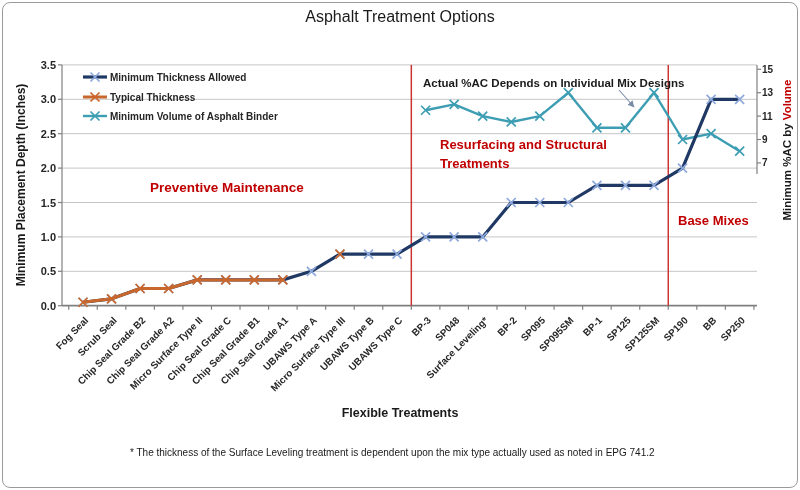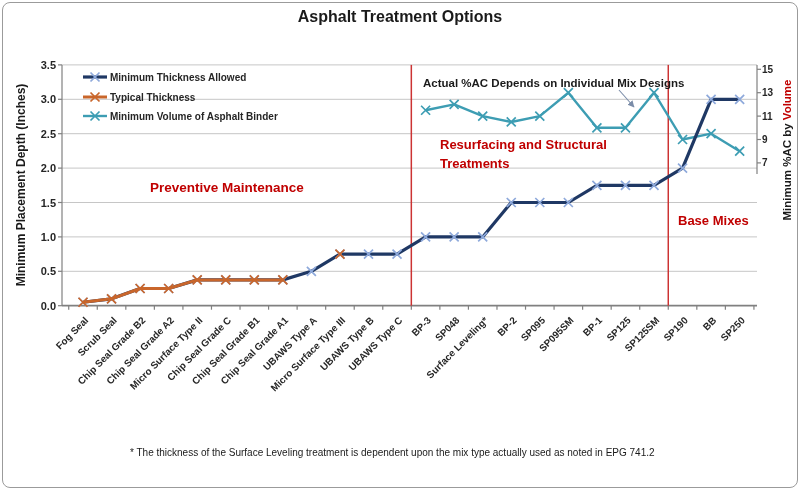--- a/index.html
+++ b/index.html
@@ -1,20 +1,20 @@
 <!DOCTYPE html>
 <html><head>
 <meta charset="utf-8">
 <style>
   html,body{margin:0;padding:0;background:#fff;}
   #stage{position:relative;width:800px;height:490px;background:#fff;
          font-family:"Liberation Sans",sans-serif;overflow:hidden;}
   #frame{position:absolute;inset:2px;border:1px solid #9b9b9b;border-radius:8px;background:#fff;}
   #chart-title{position:absolute;top:8px;left:0;width:800px;text-align:center;
-               font-size:16px;font-weight:bold;color:#1a1a1a;}
+               font-size:16px;font-weight:normal;color:#1a1a1a;}
   #x-axis-title{position:absolute;top:406px;left:0;width:800px;text-align:center;
                 font-size:12.5px;font-weight:bold;color:#1a1a1a;}
   #footnote{position:absolute;top:447px;left:130px;width:650px;
             font-size:10px;color:#1a1a1a;}
   svg{position:absolute;top:0;left:0;}
 </style>
 </head>
 <body>
 
 <div id="stage">
@@ -195,14 +195,15 @@
           <path d="M90.5 92.5 L99.5 101.5 M90.5 101.5 L99.5 92.5" stroke="#C9662B" stroke-width="1.7" fill="none"></path>
           <text x="110" y="100.5" font-size="10" font-weight="bold" fill="#262626">Typical Thickness</text>
         </g>
         <g>
           <line x1="83" y1="116" x2="107" y2="116" stroke="#3D9DB3" stroke-width="2.4"></line>
           <path d="M90.5 111.5 L99.5 120.5 M90.5 120.5 L99.5 111.5" stroke="#3D9DB3" stroke-width="1.7" fill="none"></path>
           <text x="110" y="119.5" font-size="10" font-weight="bold" fill="#262626">Minimum Volume of Asphalt Binder</text>
         </g>
       </g>
     </svg>
+  <div id="x-axis-title">Flexible Treatments</div>
   <div id="footnote">* The thickness of the Surface Leveling treatment is dependent upon the mix type actually used as noted in EPG 741.2</div>
 </div>
 
 </body></html>

